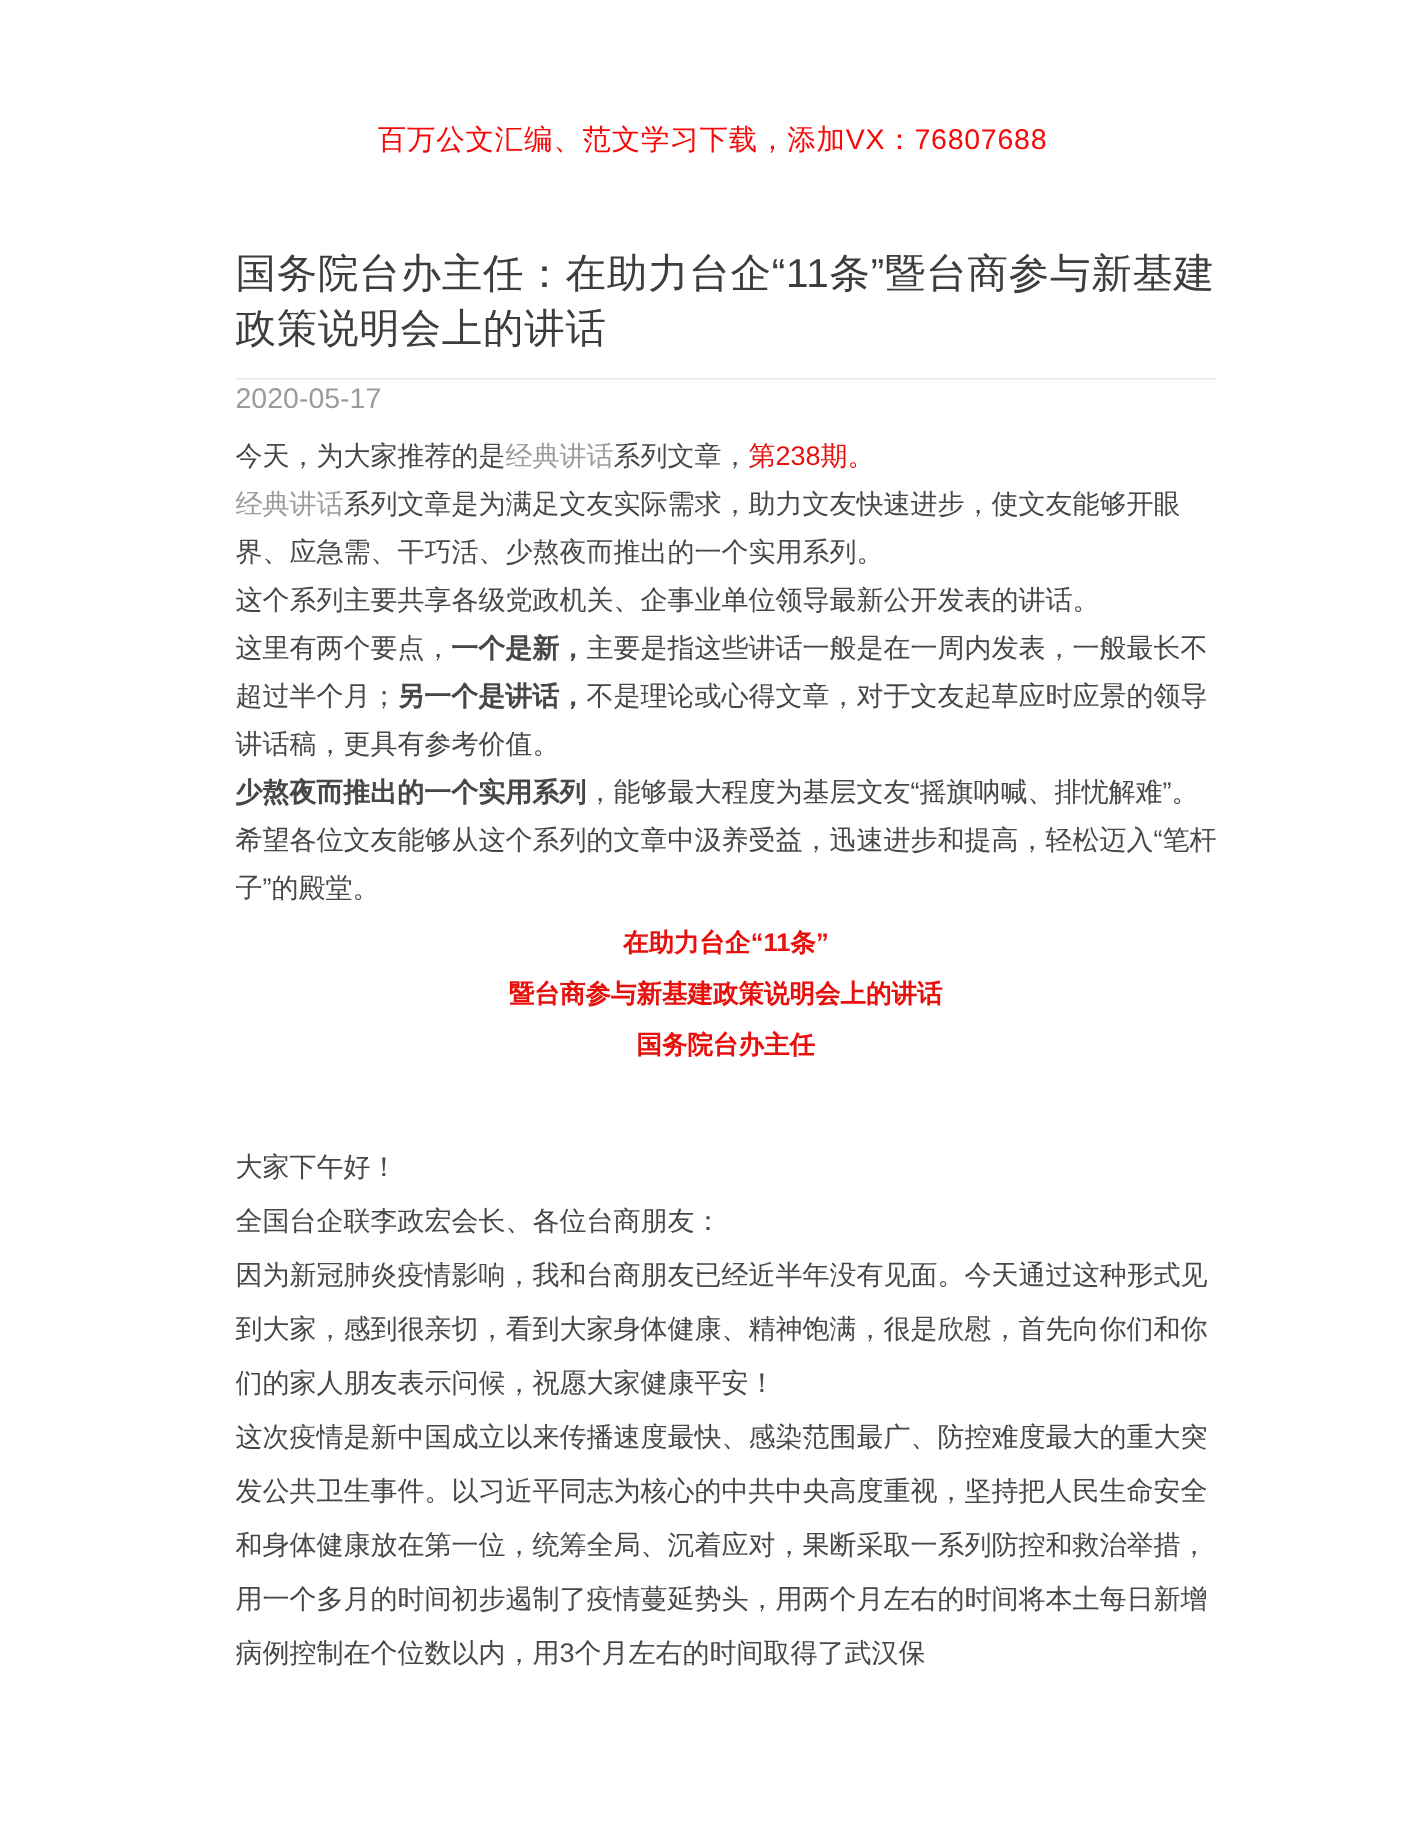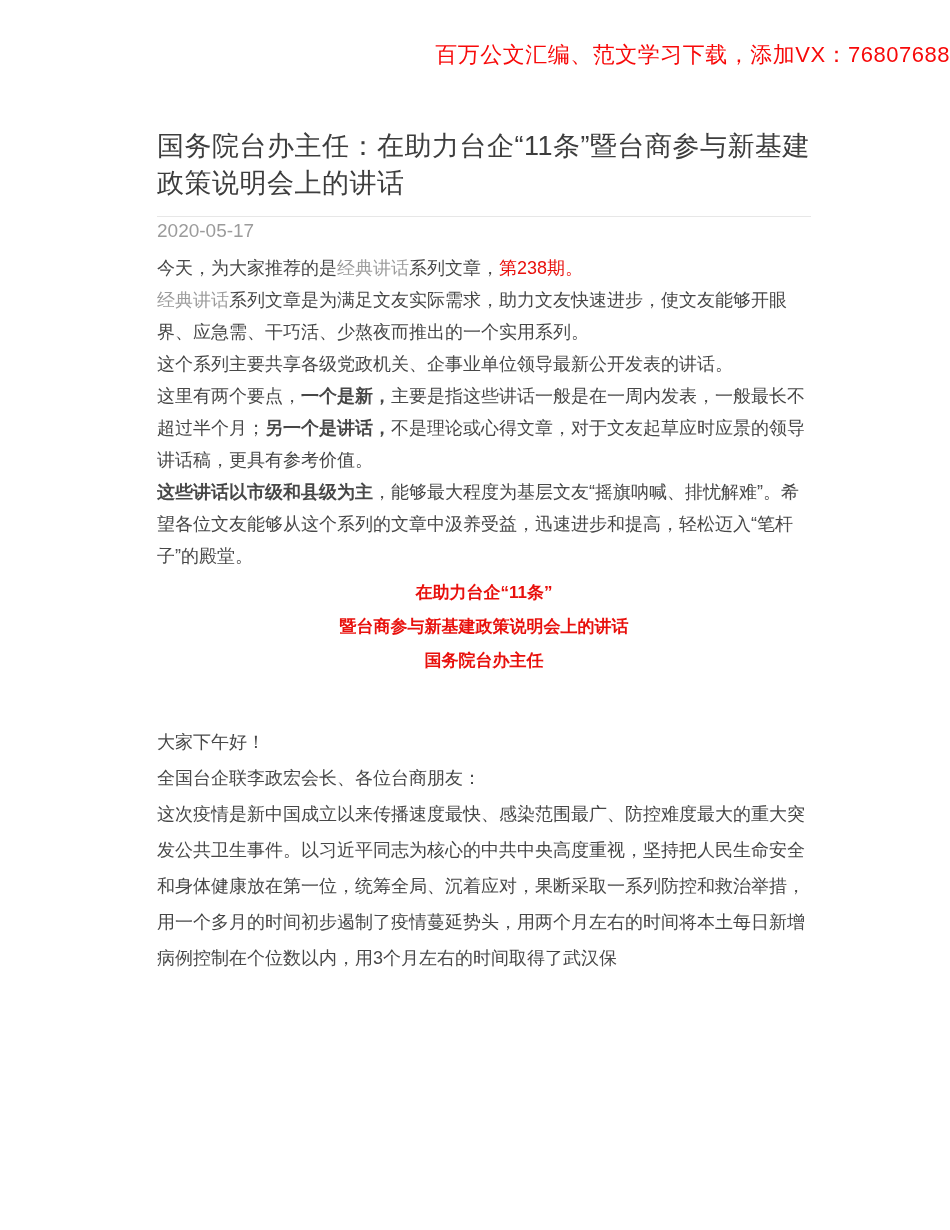--- a/index.html
+++ b/index.html
@@ -14,23 +14,23 @@
   * { box-sizing: border-box; }
   html, body { margin: 0; padding: 0; }
   body {
     width: 950px;
     height: 1230px;
     background: var(--page-bg);
     overflow: hidden;
     font-family: "Liberation Sans", "DejaVu Sans", sans-serif;
   }
   .banner {
-    padding-top: 40px;
-    text-align: right;
-    font-size: 22px;
+    padding-top: 80px;
+    text-align: center;
+    font-size: 19px;
     font-weight: 400;
     color: var(--banner-red);
     letter-spacing: 0.5px;
   }
   .article {
     width: 654px;
     margin: 58px 0 0 157px;
   }
   .title {
     margin: 0;
@@ -90,28 +90,29 @@
 
     <div class="divider"></div>
 
     <div class="date">2020-05-17</div>
 
     <div class="intro" id="intro">
         <p><span class="seg seg-normal">今天，为大家推荐的是</span><span class="seg seg-series-name">经典讲话</span><span class="seg seg-normal">系列文章，</span><span class="seg seg-red-bold">第238期。</span></p>
         <p><span class="seg seg-series-name">经典讲话</span><span class="seg seg-normal">系列文章是为满足文友实际需求，助力文友快速进步，使文友能够开眼界、应急需、干巧活、少熬夜而推出的一个实用系列。</span></p>
         <p><span class="seg seg-normal">这个系列主要共享各级党政机关、企事业单位领导最新公开发表的讲话。</span></p>
         <p><span class="seg seg-normal">这里有两个要点，</span><span class="seg seg-bold">一个是新，</span><span class="seg seg-normal">主要是指这些讲话一般是在一周内发表，一般最长不超过半个月；</span><span class="seg seg-bold">另一个是讲话，</span><span class="seg seg-normal">不是理论或心得文章，对于文友起草应时应景的领导讲话稿，更具有参考价值。</span></p>
-        <p><span class="seg seg-bold">这些讲话以市级和县级为主</span><span class="seg seg-normal">，能够最大程度为基层文友“摇旗呐喊、排忧解难”。希望各位文友能够从这个系列的文章中汲养受益，迅速进步和提高，轻松迈入“笔杆子”的殿堂。</span></p>
+        <p><span class="seg seg-bold">少熬夜而推出的一个实用系列</span><span class="seg seg-normal">，能够最大程度为基层文友“摇旗呐喊、排忧解难”。希望各位文友能够从这个系列的文章中汲养受益，迅速进步和提高，轻松迈入“笔杆子”的殿堂。</span></p>
       </div>
 
     <div class="headings" id="headings">
         <p>在助力台企“11条”</p>
         <p>暨台商参与新基建政策说明会上的讲话</p>
         <p>国务院台办主任</p>
       </div>
 
     <div class="speech" id="speech">
         <p>大家下午好！</p>
         <p>全国台企联李政宏会长、各位台商朋友：</p>
+        <p>因为新冠肺炎疫情影响，我和台商朋友已经近半年没有见面。今天通过这种形式见到大家，感到很亲切，看到大家身体健康、精神饱满，很是欣慰，首先向你们和你们的家人朋友表示问候，祝愿大家健康平安！</p>
         <p>这次疫情是新中国成立以来传播速度最快、感染范围最广、防控难度最大的重大突发公共卫生事件。以习近平同志为核心的中共中央高度重视，坚持把人民生命安全和身体健康放在第一位，统筹全局、沉着应对，果断采取一系列防控和救治举措，用一个多月的时间初步遏制了疫情蔓延势头，用两个月左右的时间将本土每日新增病例控制在个位数以内，用3个月左右的时间取得了武汉保</p>
       </div>
   </div>
 </div>
 
 </body></html>

